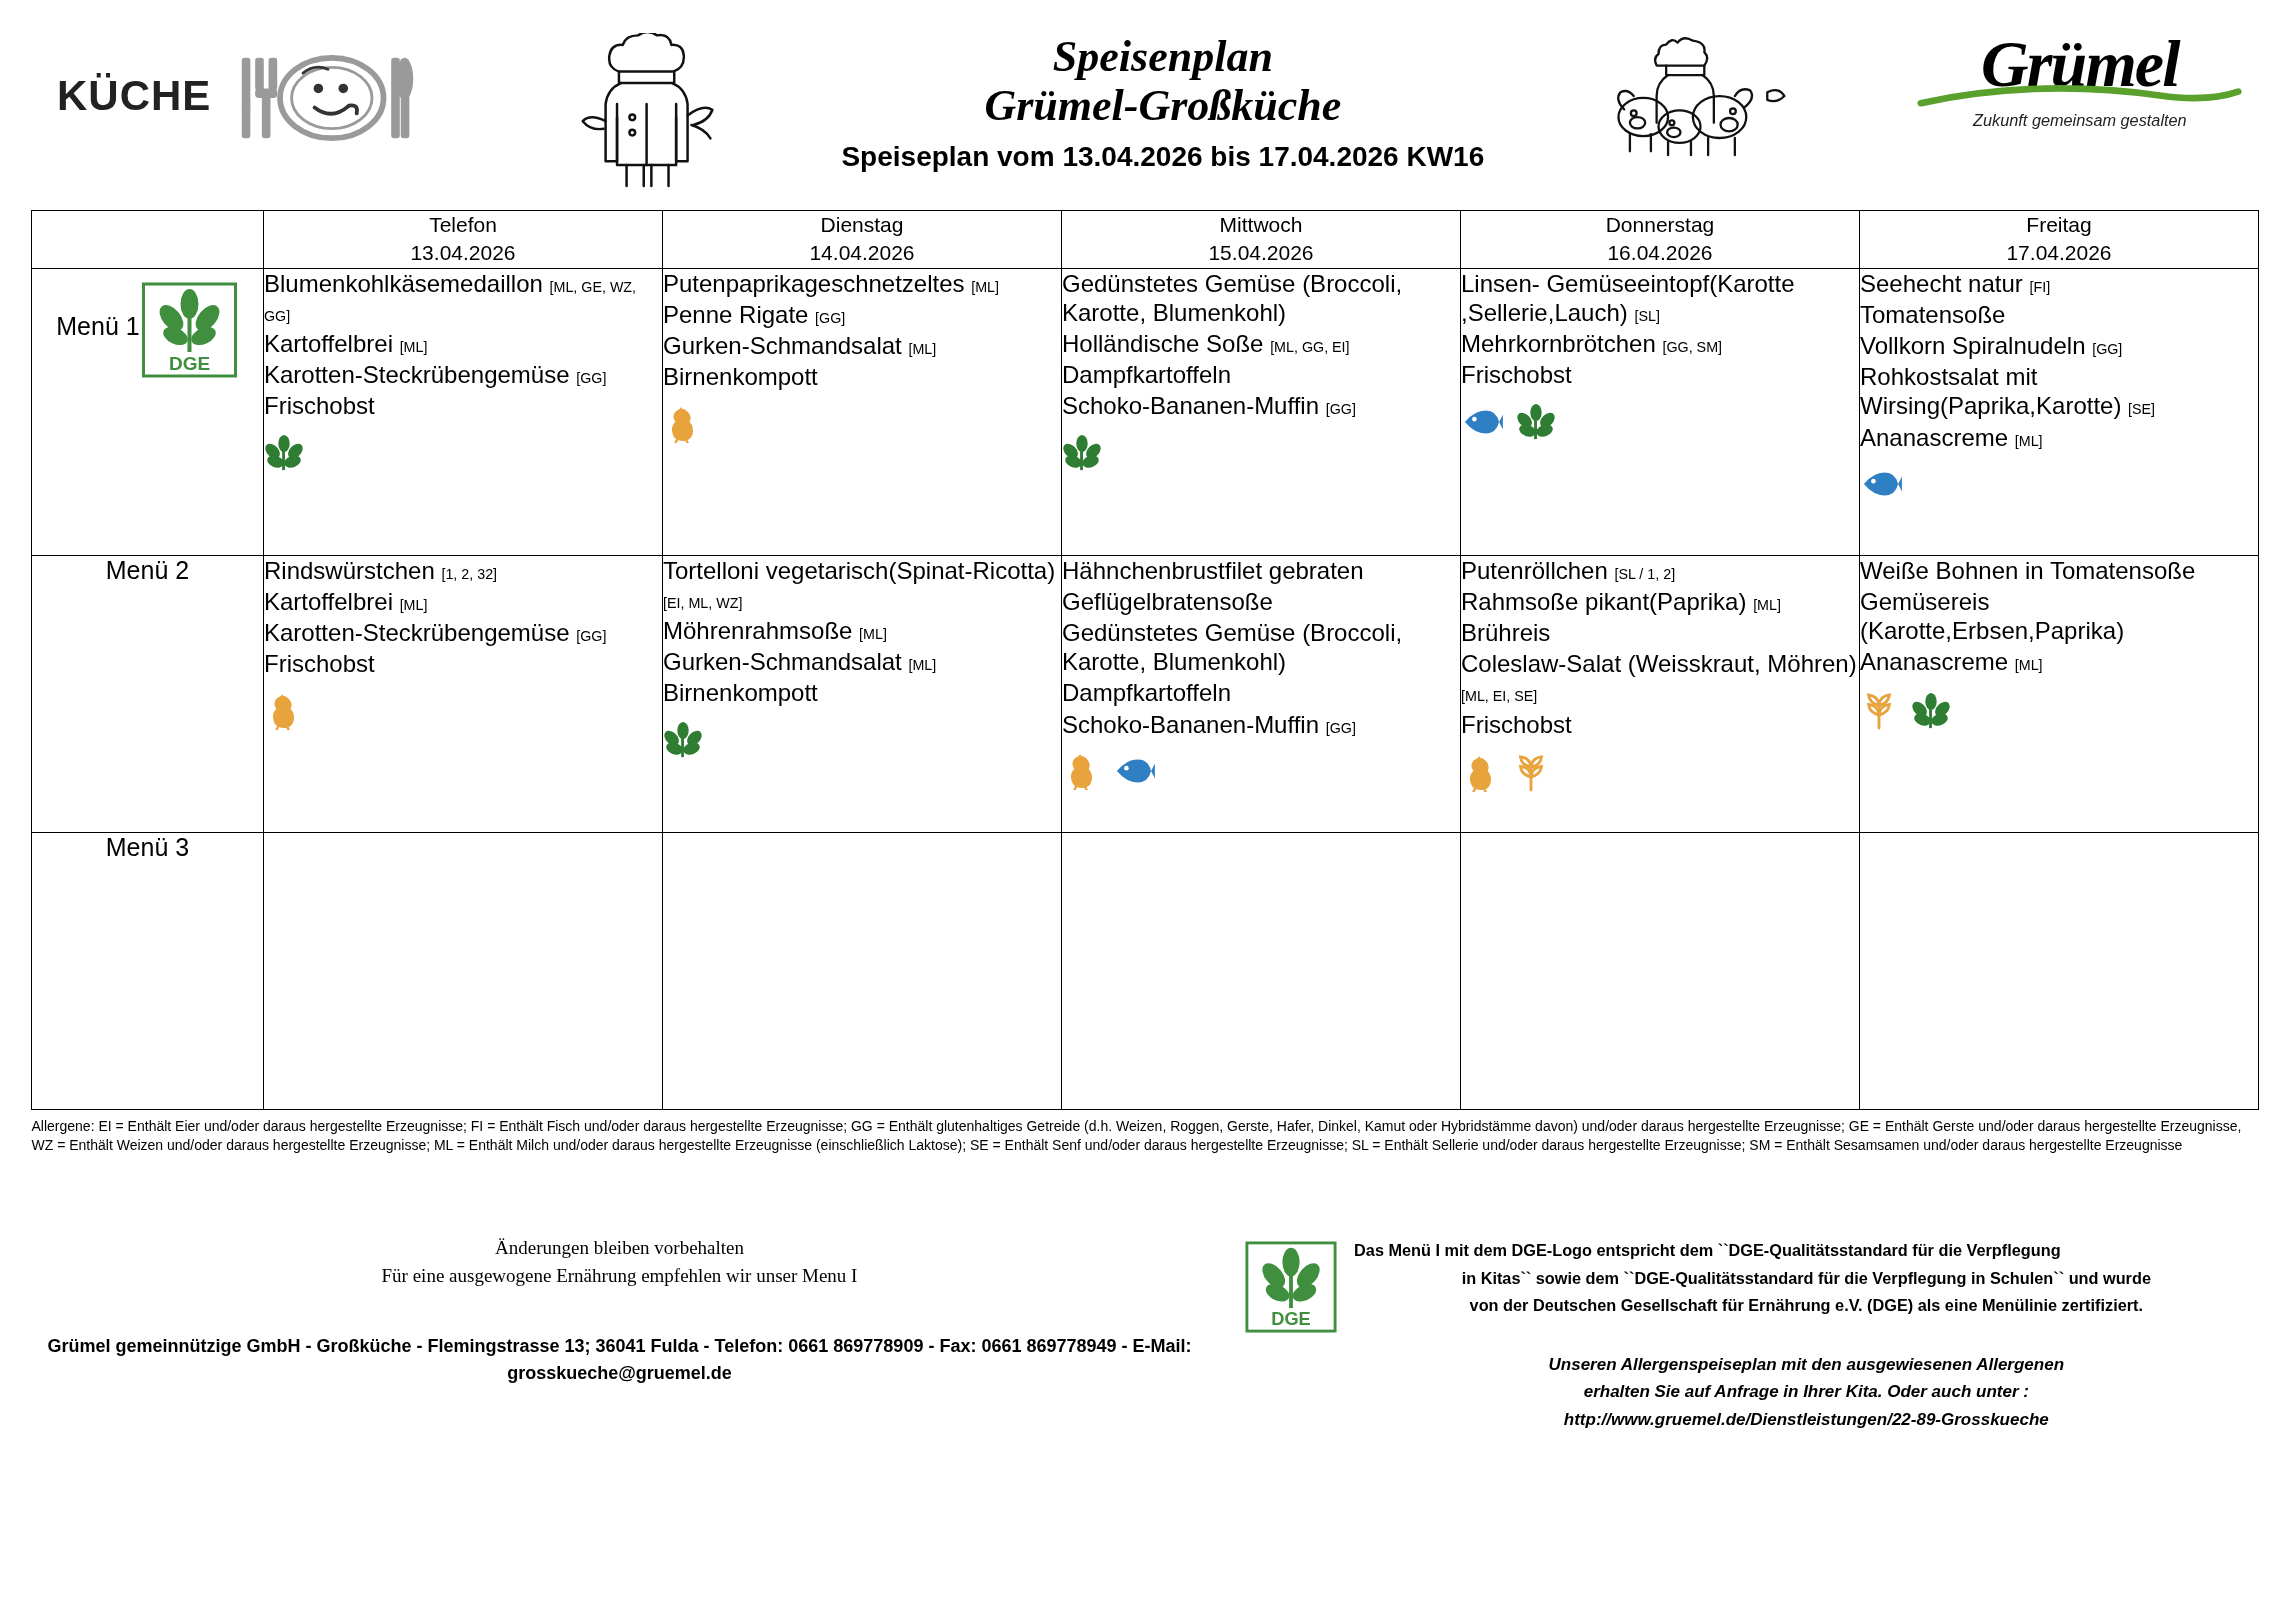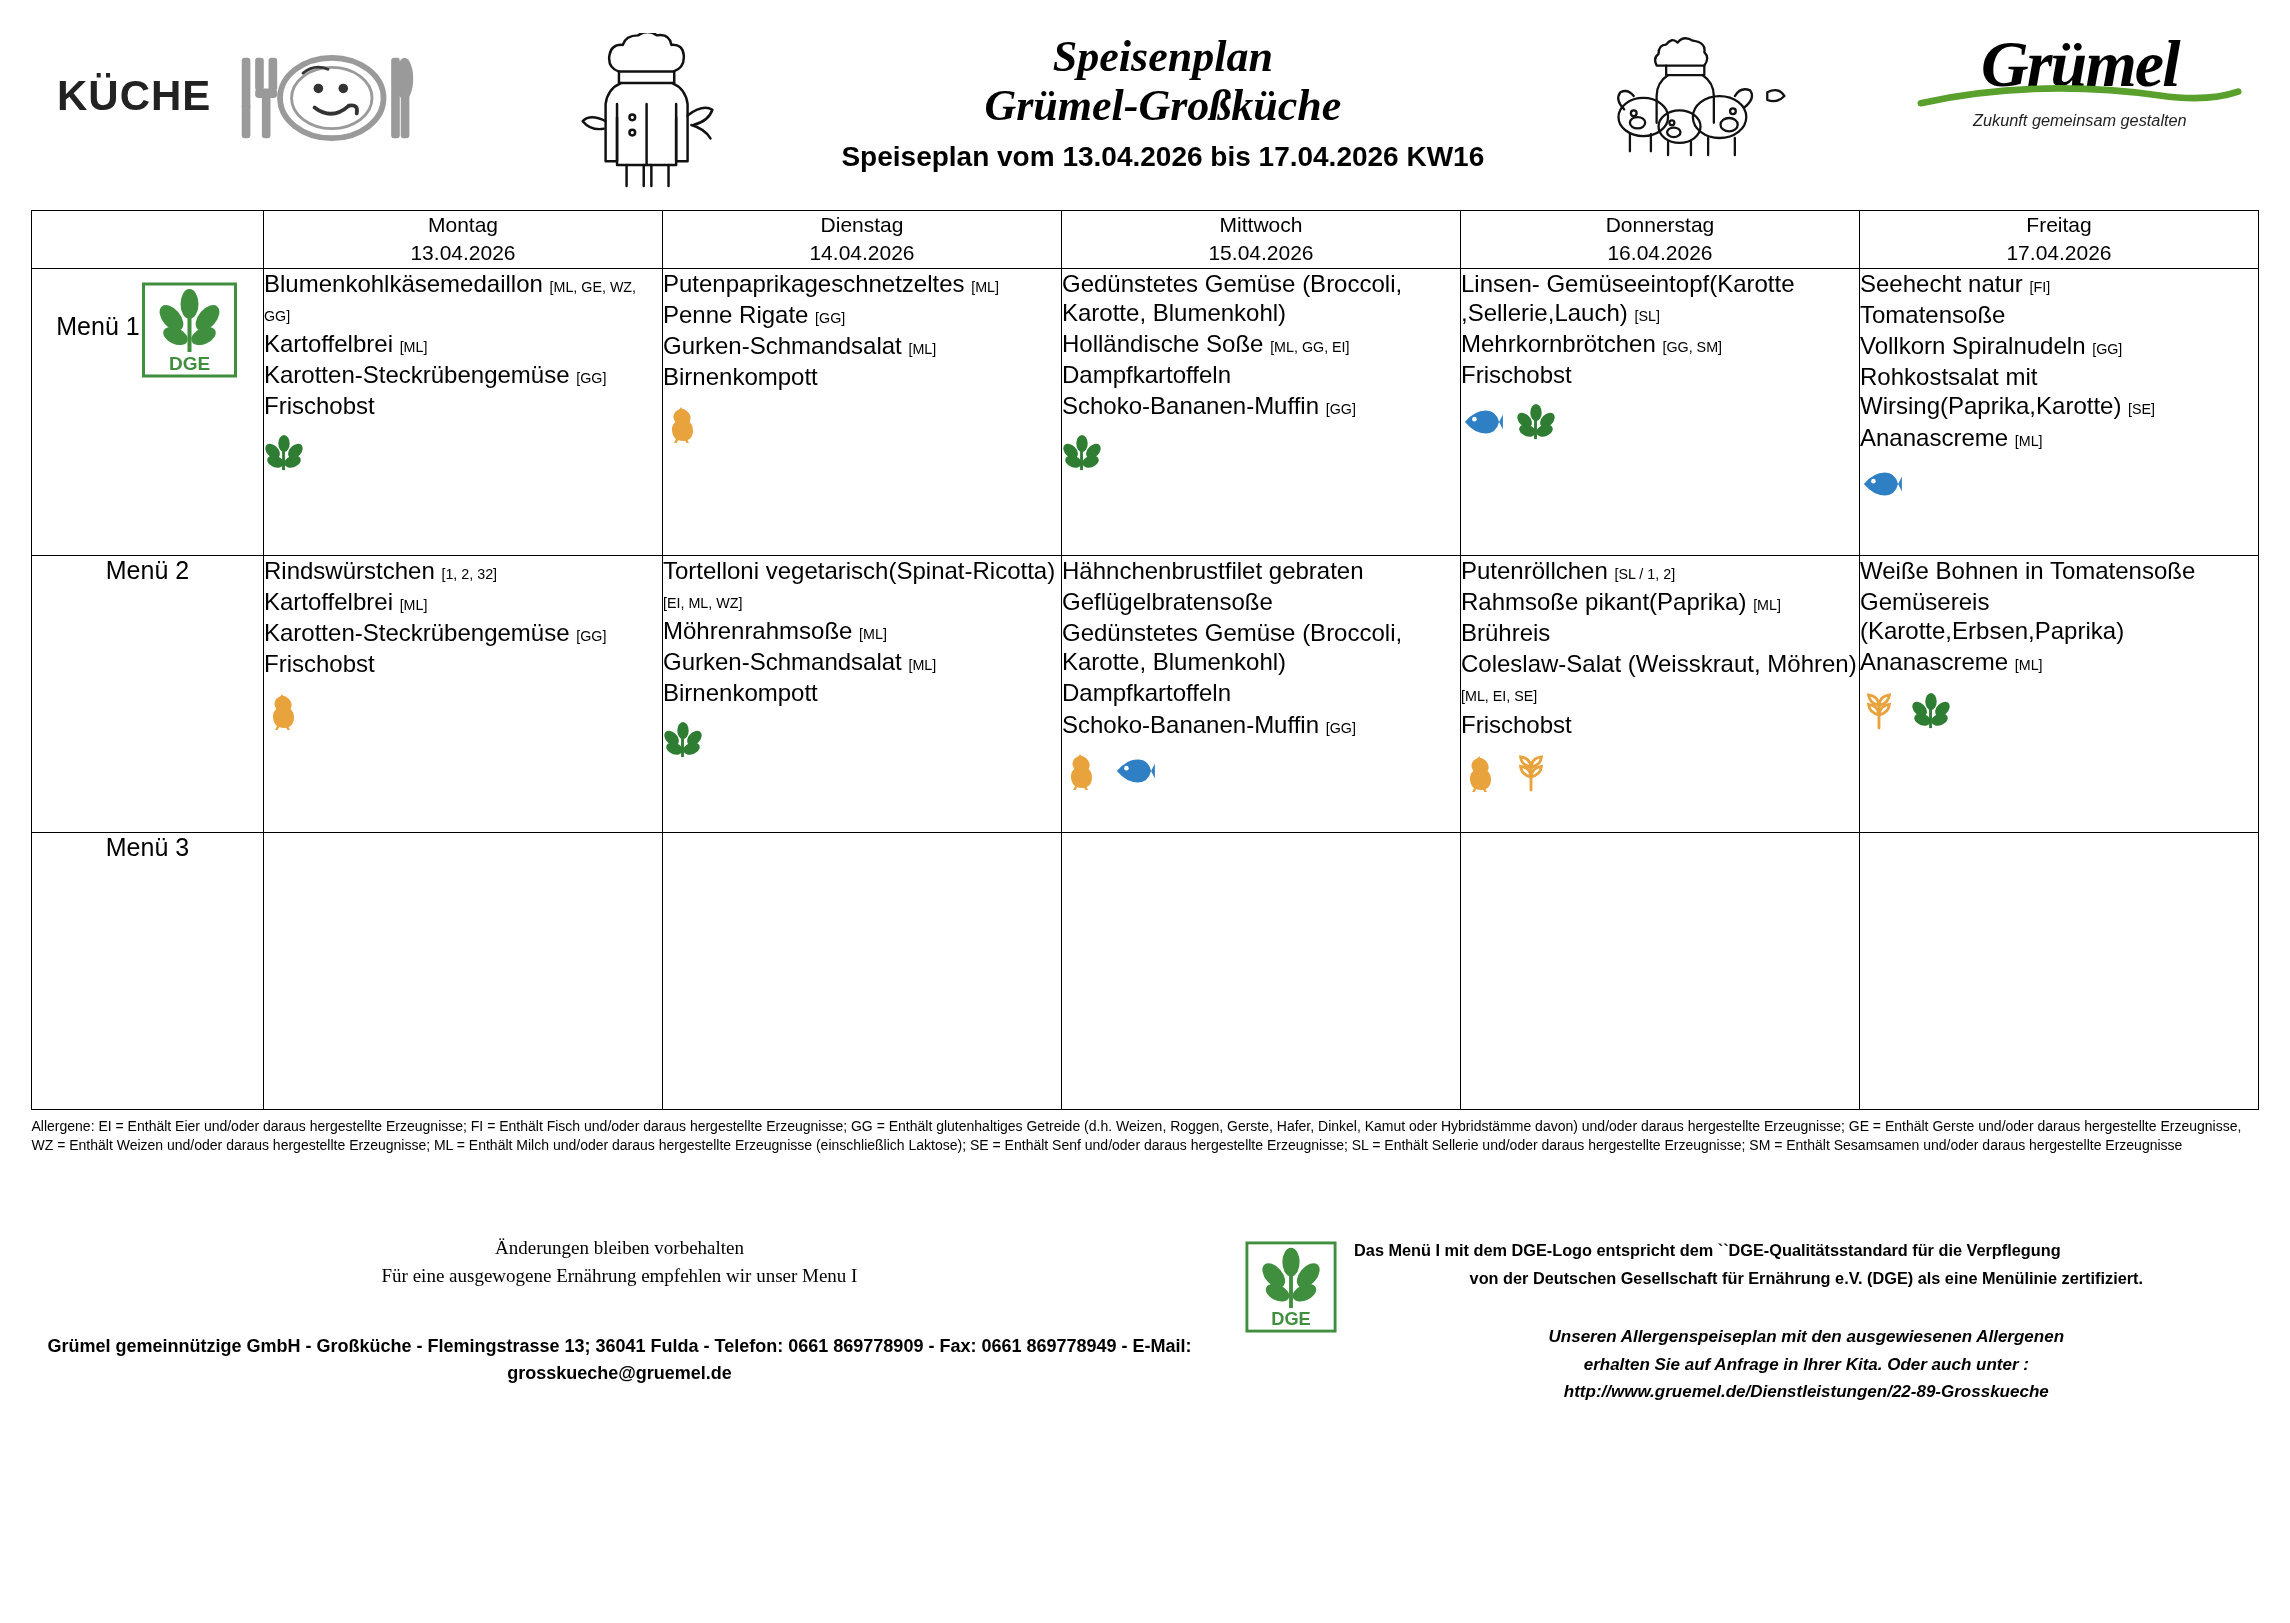--- a/index.html
+++ b/index.html
@@ -326,21 +326,21 @@
         <col class="c-day">
         <col class="c-day">
         <col class="c-day">
         <col class="c-day">
         <col class="c-day">
     </colgroup>
     <thead>
       <tr>
         <th></th>
         <th class="dayhead">
-          <div>Montag</div>
+          <div>Telefon</div>
           <div>13.04.2026</div>
         </th>
         <th class="dayhead">
           <div>Dienstag</div>
           <div>14.04.2026</div>
         </th>
         <th class="dayhead">
           <div>Mittwoch</div>
           <div>15.04.2026</div>
         </th>
@@ -615,20 +615,21 @@
             <ellipse cx="34" cy="54" rx="8" ry="13" transform="rotate(-65 34 54)"></ellipse>
             <ellipse cx="62" cy="54" rx="8" ry="13" transform="rotate(65 62 54)"></ellipse>
             <rect x="46" y="36" width="4" height="34"></rect>
           </g>
           <text x="48" y="88" font-family="Liberation Sans, sans-serif" font-size="19" font-weight="bold" fill="#3f8f3f" text-anchor="middle">DGE</text>
         </svg>
       </div>
       <div style="flex:1">
         <div class="dge-note">
           <div class="l1">Das Menü I mit dem DGE-Logo entspricht dem ``DGE-Qualitätsstandard für die Verpflegung</div>
+          <div>in Kitas`` sowie dem ``DGE-Qualitätsstandard für die Verpflegung in Schulen`` und wurde</div>
           <div>von der Deutschen Gesellschaft für Ernährung e.V. (DGE) als eine Menülinie zertifiziert.</div>
         </div>
         <div class="allerg-note">
           <div>Unseren Allergenspeiseplan mit den ausgewiesenen Allergenen</div>
           <div>erhalten Sie auf Anfrage in Ihrer Kita. Oder auch unter :</div>
           <div>http://www.gruemel.de/Dienstleistungen/22-89-Grosskueche</div>
         </div>
       </div>
     </div>
   </div>

